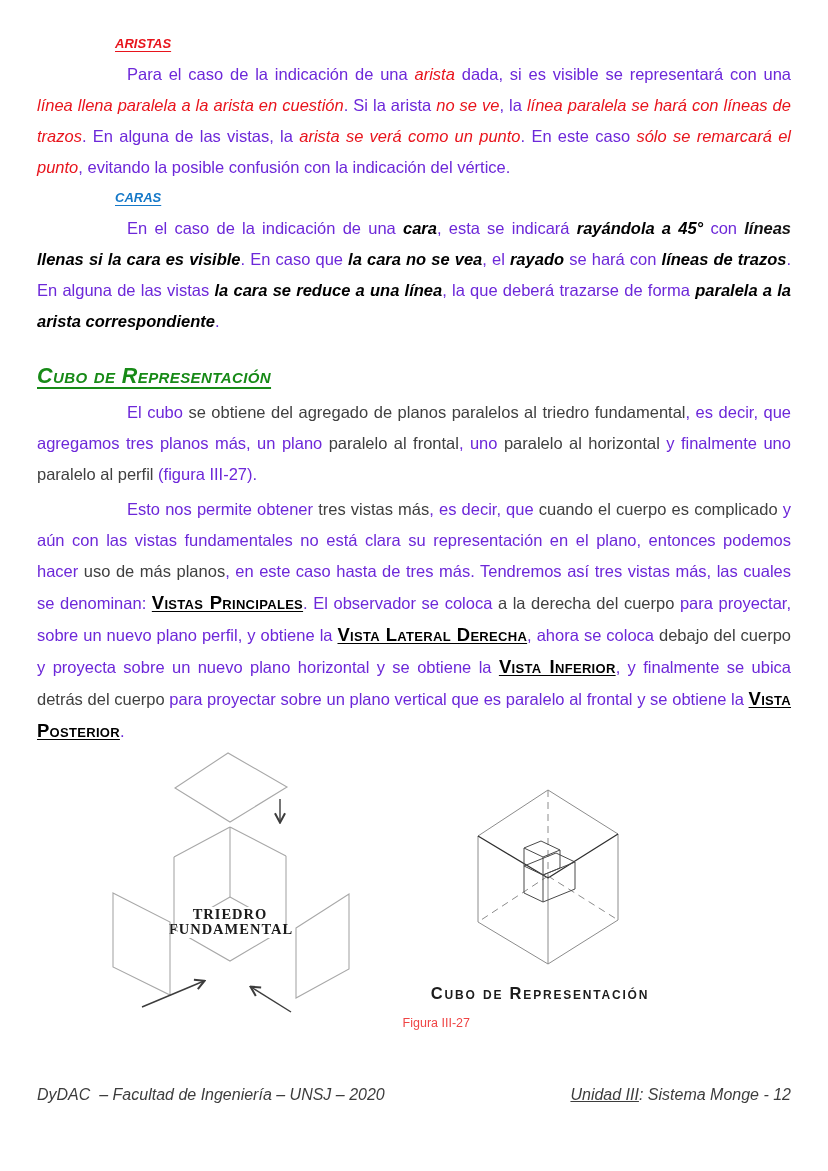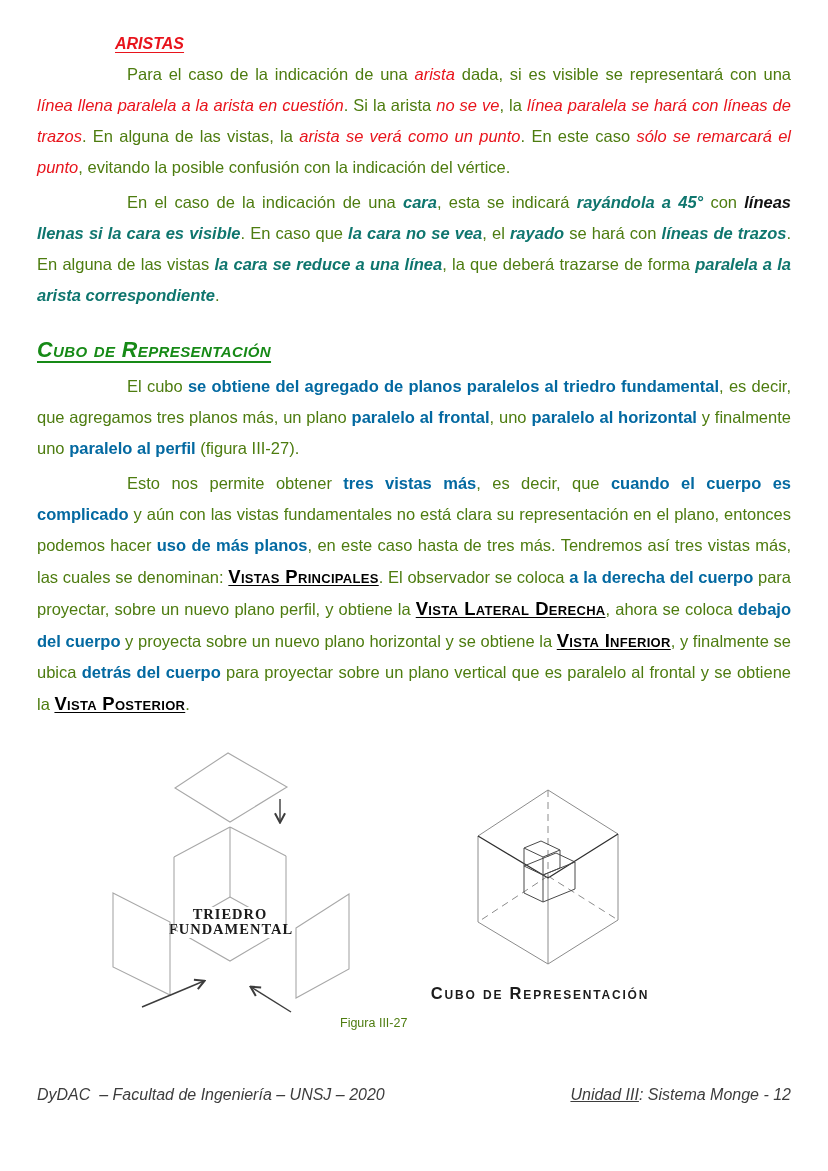--- a/index.html
+++ b/index.html
@@ -8,21 +8,21 @@
     width:828px;height:1171px;
     background:#ffffff;
     font-family:"Liberation Sans", sans-serif;
     font-size:16.5px;
     color:#1a1a1a;
     overflow:hidden;
   }
   .content{padding:0 37px;}
   .h-sub{
     margin:0 0 4px 78px;
-    font-size:16px;line-height:22px;
+    font-size:13px;line-height:22px;
     font-weight:bold;font-style:italic;
     text-decoration:underline;
     text-underline-offset:3px;
   }
   .h-aristas{margin-top:33px;color:#e8141c;}
   .h-caras{margin-top:4px;color:#1478c8;}
   .h-main{
     margin:24px 0 6px 0;
     font-size:21.5px;line-height:30px;
     font-weight:bold;font-style:italic;
@@ -31,47 +31,47 @@
     text-decoration:underline;
     text-underline-offset:4px;
     letter-spacing:0.4px;
   }
   .body-p{
     margin:0 0 4px 0;
     line-height:31px;
     text-align:justify;
     text-indent:90px;
   }
-  .seg-n{color:#4d7c0f;}
+  .seg-n{color:#6d28d9;}
   .seg-ri{color:#e8141c;font-weight:normal;font-style:italic;}
-  .seg-b{color:#0f766e;font-weight:bold;font-style:italic;}
+  .seg-b{color:#000000;font-weight:bold;font-style:italic;}
   .seg-kb{color:#111;font-weight:bold;font-style:italic;margin-top:32px;}
-  .seg-rb{color:#0369a1;font-weight:bold;}
+  .seg-rb{color:#404040;font-weight:normal;}
   .seg-rsc{
     color:#000000;font-weight:bold;
     font-variant:small-caps;
     font-size:1.12em;
     text-decoration:underline;
     text-underline-offset:2px;
     letter-spacing:0.3px;
   }
   .fig-svg{position:absolute;}
   .svg-left{left:100px;top:745px;}
   .svg-right{left:465px;top:778px;}
   .cube-caption{
     position:absolute;left:410px;top:984px;width:260px;
     text-align:center;
     font-weight:bold;font-variant:small-caps;
     font-size:16.5px;letter-spacing:1.8px;
     color:#1c1c1c;
   }
   .fig-caption{
     position:absolute;left:340px;top:1016px;width:130px;
-    text-align:left;
-    font-size:12.5px;color:#4d7c0f;
+    text-align:right;
+    font-size:12.5px;color:#ef4444;
   }
   .footer{
     position:absolute;left:37px;right:37px;top:1086px;
     display:flex;justify-content:space-between;
     font-size:16px;font-style:italic;color:#3d3d3d;
     white-space:pre-wrap;
   }
   .footer .u{text-decoration:underline;margin-left:16px;}
   .svg-text{
     font-family:"Liberation Serif", serif;
@@ -83,20 +83,21 @@
 <body>
 
 <div class="page">
 
   <div class="content">
 
     <h3 class="h-sub h-aristas">ARISTAS</h3>
 
     <p class="body-p"><span class="seg-n">Para el caso de la indicación de una </span><span class="seg-ri">arista</span><span class="seg-n"> dada, si es visible se representará con una </span><span class="seg-ri">línea llena paralela a la arista en cuestión</span><span class="seg-n">. Si la arista </span><span class="seg-ri">no se ve</span><span class="seg-n">, la </span><span class="seg-ri">línea paralela se hará con líneas de trazos</span><span class="seg-n">. En alguna de las vistas, la </span><span class="seg-ri">arista se verá como un punto</span><span class="seg-n">. En este caso </span><span class="seg-ri">sólo se remarcará el punto</span><span class="seg-n">, evitando la posible confusión con la indicación del vértice.</span></p>
 
+    <h3 class="h-sub h-caras">CARAS</h3>
 
     <p class="body-p"><span class="seg-n">En el caso de la indicación de una </span><span class="seg-b">cara</span><span class="seg-n">, esta se indicará </span><span class="seg-b">rayándola a 45°</span><span class="seg-n"> con </span><span class="seg-kb">líneas </span><span class="seg-b">llenas si la cara es visible</span><span class="seg-n">. En caso que </span><span class="seg-b">la cara no se vea</span><span class="seg-n">, el </span><span class="seg-b">rayado</span><span class="seg-n"> se hará con </span><span class="seg-b">líneas de trazos</span><span class="seg-n">. En alguna de las vistas </span><span class="seg-b">la cara se reduce a una línea</span><span class="seg-n">, la que deberá trazarse de forma </span><span class="seg-b">paralela a la arista correspondiente</span><span class="seg-n">.</span></p>
 
     <h2 class="h-main">Cubo de Representación</h2>
 
     <p class="body-p"><span class="seg-n">El cubo </span><span class="seg-rb">se obtiene del agregado de planos paralelos al triedro fundamental</span><span class="seg-n">, es decir, que agregamos tres planos más, un plano </span><span class="seg-rb">paralelo al frontal</span><span class="seg-n">, uno </span><span class="seg-rb">paralelo al horizontal</span><span class="seg-n"> y finalmente uno </span><span class="seg-rb">paralelo al perfil</span><span class="seg-n"> (figura III-27).</span></p>
 
     <p class="body-p"><span class="seg-n">Esto nos permite obtener </span><span class="seg-rb">tres vistas más</span><span class="seg-n">, es decir, que </span><span class="seg-rb">cuando el cuerpo es complicado</span><span class="seg-n"> y aún con las vistas fundamentales no está clara su representación en el plano, entonces podemos hacer </span><span class="seg-rb">uso de más planos</span><span class="seg-n">, en este caso hasta de tres más. Tendremos así tres vistas más, las cuales se denominan: </span><span class="seg-rsc">Vistas Principales</span><span class="seg-n">. El observador se coloca </span><span class="seg-rb">a la derecha del cuerpo</span><span class="seg-n"> para proyectar, sobre un nuevo plano perfil, y obtiene la </span><span class="seg-rsc">Vista Lateral Derecha</span><span class="seg-n">, ahora se coloca </span><span class="seg-rb">debajo del cuerpo</span><span class="seg-n"> y proyecta sobre un nuevo plano horizontal y se obtiene la </span><span class="seg-rsc">Vista Inferior</span><span class="seg-n">, y finalmente se ubica </span><span class="seg-rb">detrás del cuerpo</span><span class="seg-n"> para proyectar sobre un plano vertical que es paralelo al frontal y se obtiene la </span><span class="seg-rsc">Vista Posterior</span><span class="seg-n">.</span></p>
 
   </div>

